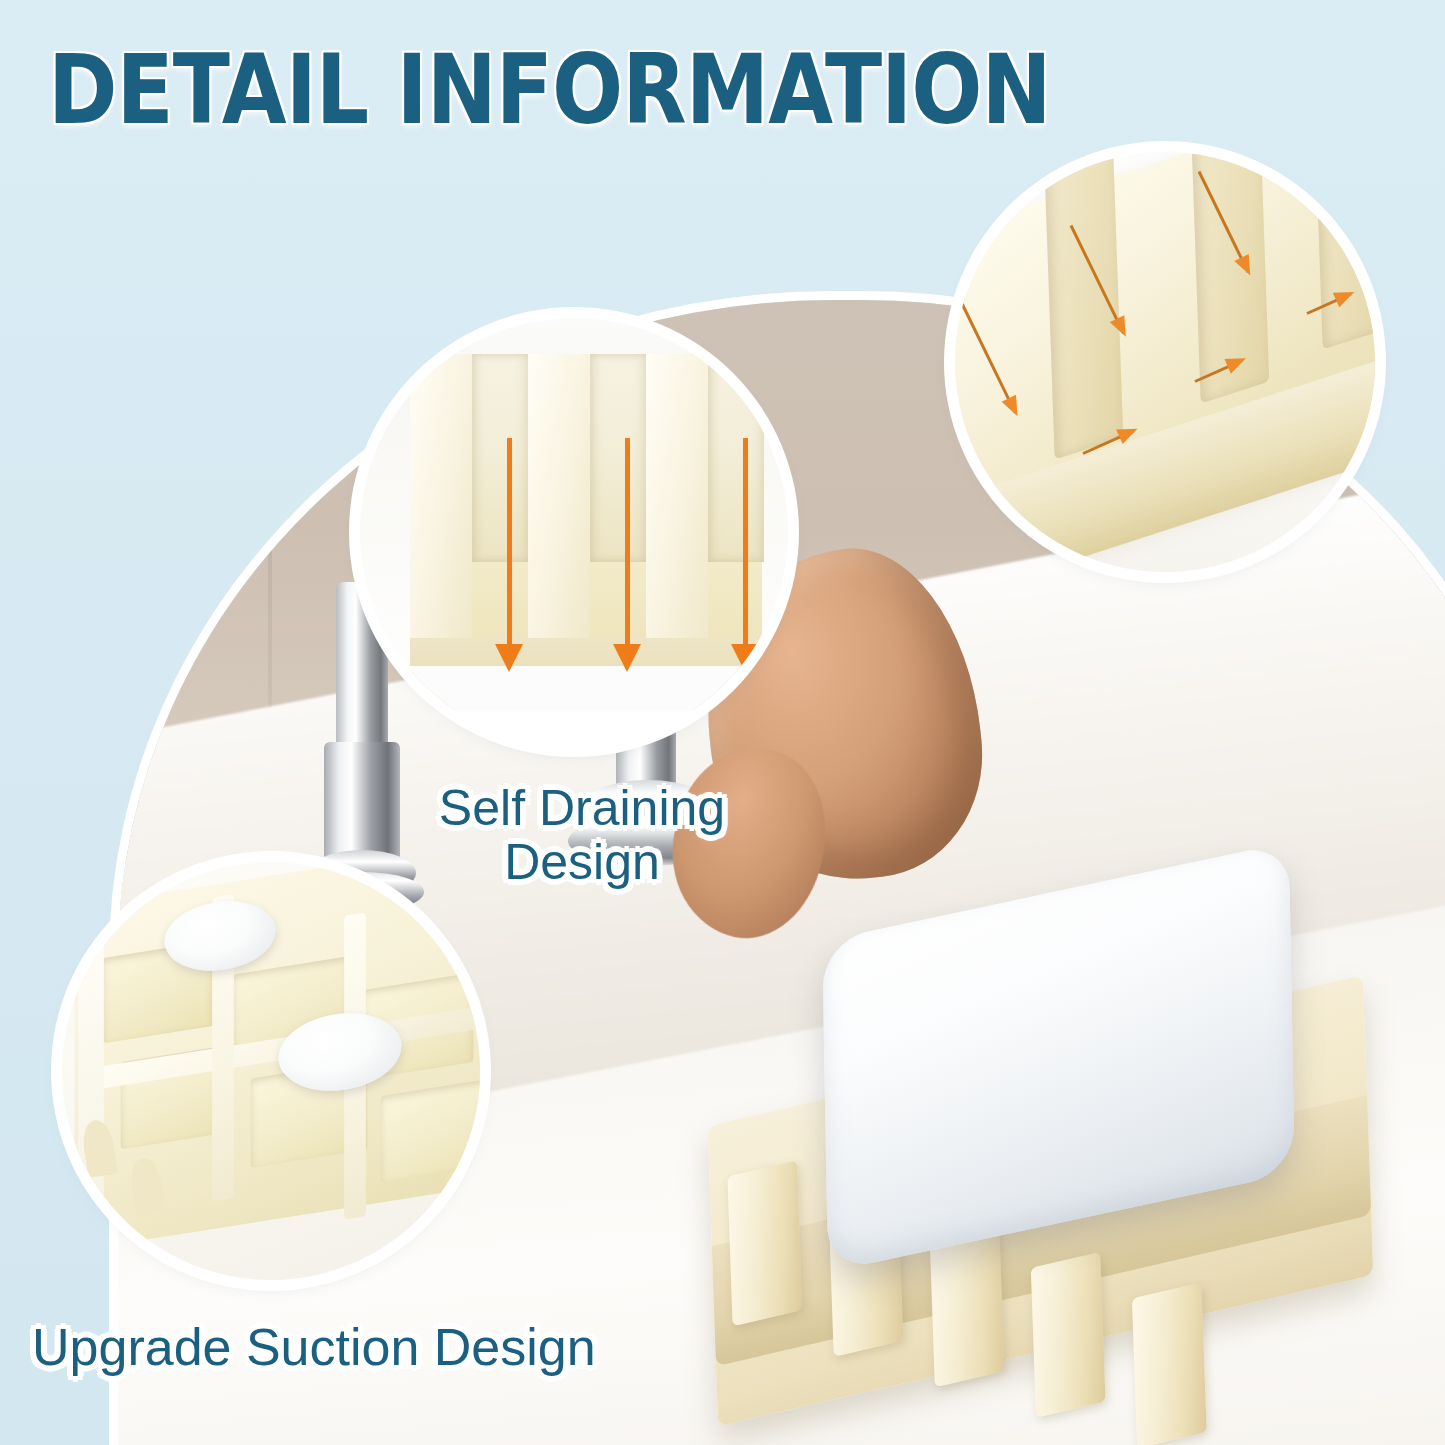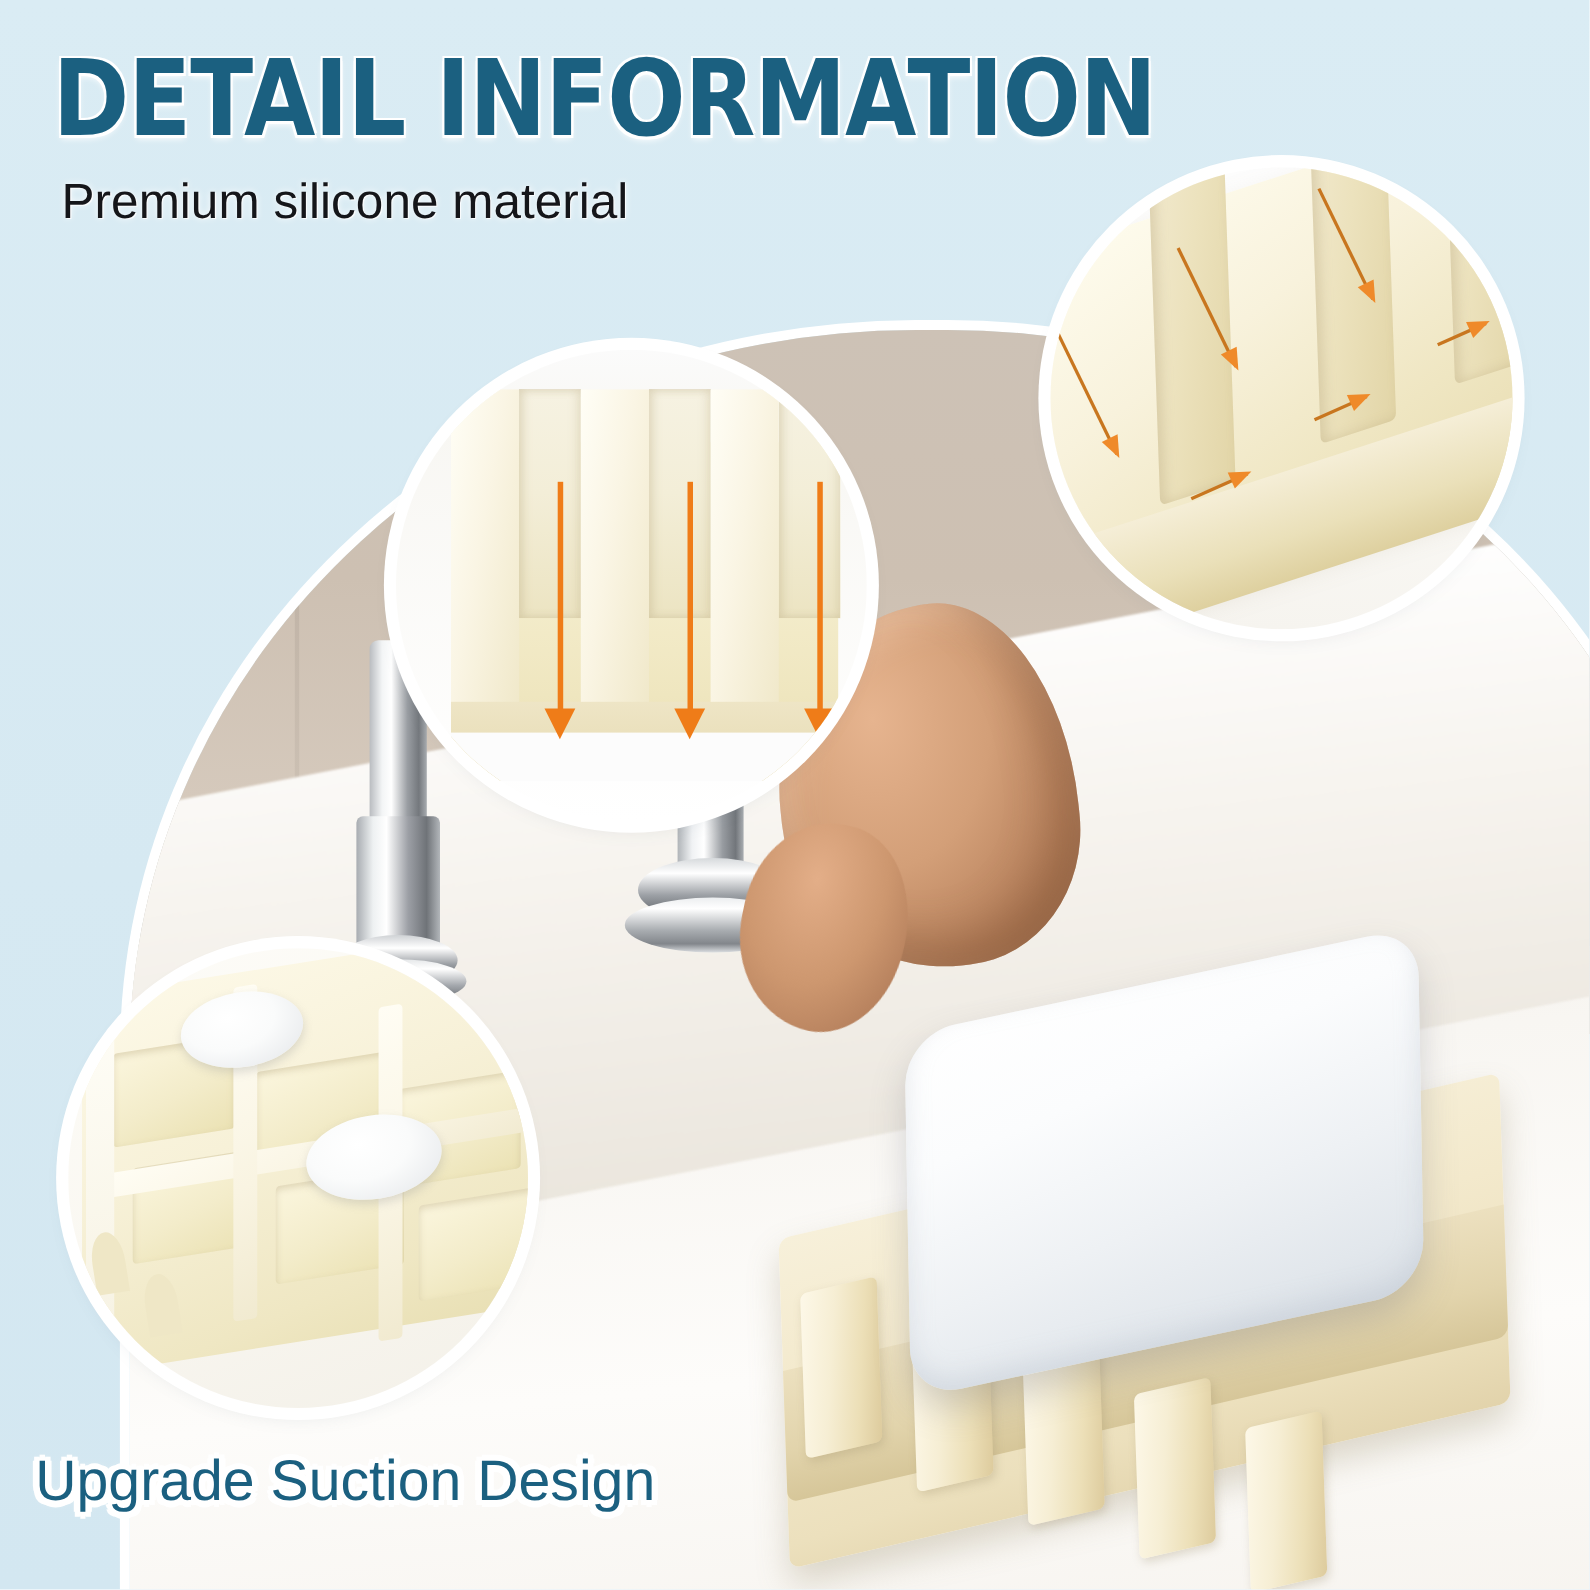--- a/index.html
+++ b/index.html
@@ -603,19 +603,20 @@
     <div class="cs-rib" style="left:282px; top:54px; width:22px; height:300px;"></div>
     <div class="cs-wall" style="left:16px; top:44px; width:26px; height:300px;"></div>
     <div class="suction-cup" style="left:102px; top:40px; width:112px; height:68px;"></div>
     <div class="suction-cup" style="left:216px; top:152px; width:124px; height:76px;"></div>
     <div class="cs-notch" style="left:22px; top:258px; width:30px; height:56px;"></div>
     <div class="cs-notch" style="left:70px; top:296px; width:30px; height:56px;"></div>
   </div>
 
   <div class="page-title">DETAIL INFORMATION</div>
 
-  <div class="page-subtitle">Premium silicone material</div>
-
+
+  <div class="feature-label label-drain">Self Draining
+Design</div>
 
 
   <div class="feature-label label-suction">Upgrade Suction Design</div>
 
 </div>
 
 </body></html>

